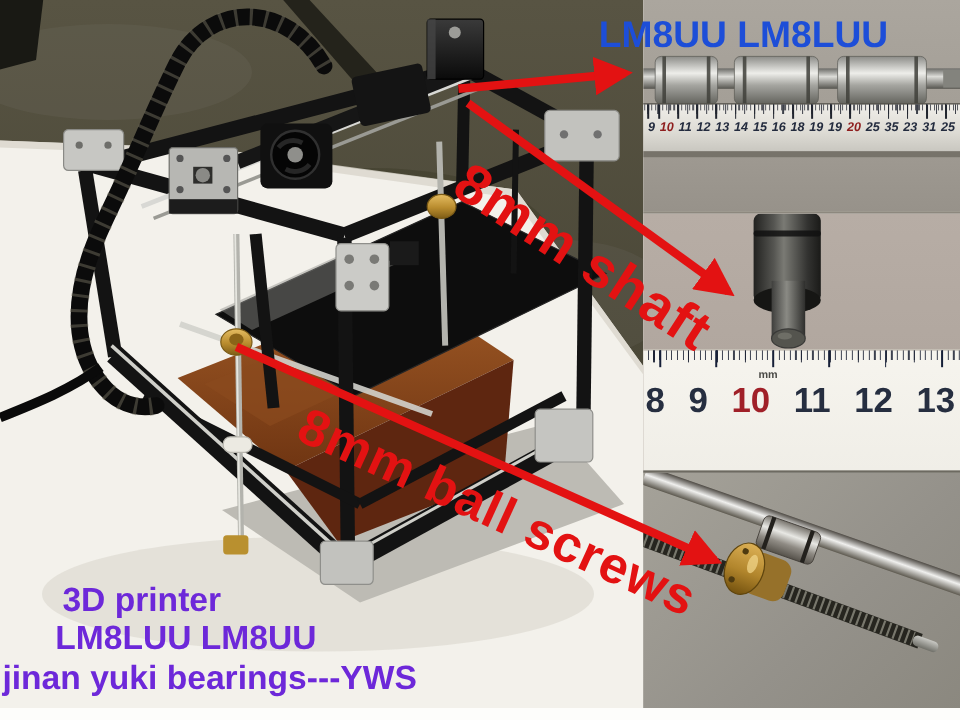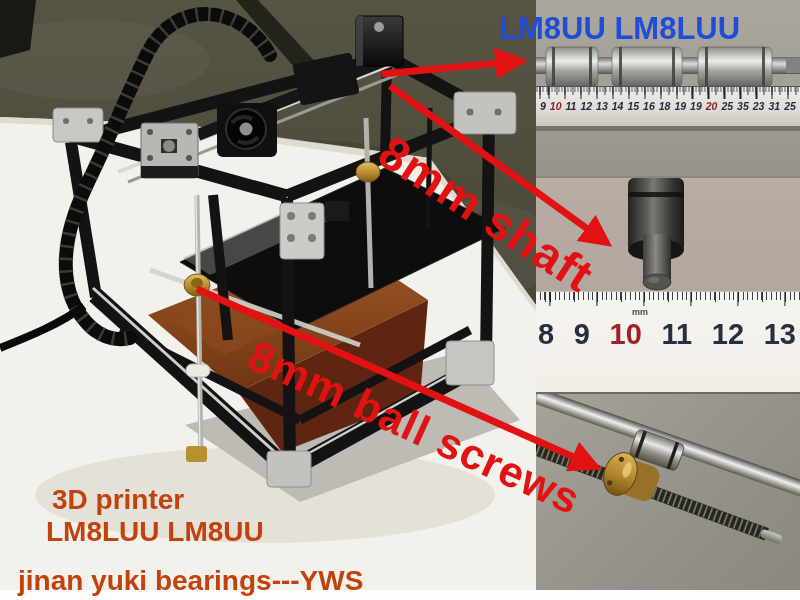--- a/index.html
+++ b/index.html
@@ -59,25 +59,25 @@
       background:repeating-linear-gradient(to right,rgba(22,28,46,.9) 0 1.3px,transparent 1.3px 29.5px);}
 
   
   .overlay-arrows{position:absolute;left:0;top:0;z-index:5;pointer-events:none;}
   .red-title{position:absolute;left:499px;top:11px;z-index:6;color:#1d4ed8;
              font:bold 31px "Liberation Sans",sans-serif;white-space:nowrap;}
   .label-diag{position:absolute;z-index:6;color:#e31212;font-weight:bold;white-space:nowrap;
               transform-origin:0 0;font-family:"Liberation Sans",sans-serif;letter-spacing:1px;}
   .label-shaft{left:399px;top:124px;font-size:47px;transform:rotate(33deg);}
   .label-balls{left:261px;top:331px;font-size:43px;transform:rotate(24.5deg);}
-  .caption{position:absolute;z-index:6;color:#c2410c;font:bold 28px "Liberation Sans",sans-serif;
+  .caption{position:absolute;z-index:6;color:#6d28d9;font:bold 28px "Liberation Sans",sans-serif;
            white-space:nowrap;line-height:1;}
   .cap1{left:52px;top:486px;}
   .cap2{left:46px;top:518px;}
-  .cap3{left:18px;top:551px;margin-top:16px;}
+  .cap3{left:2px;top:551px;}
   .strip-bottom{position:absolute;left:0;top:590px;width:800px;height:10px;background:#fdfdfb;z-index:4;}
 </style>
 </head>
 <body>
 
 <div class="stage">
 
   
   <svg width="536" height="600" viewBox="0 0 536 600">
     <defs>

